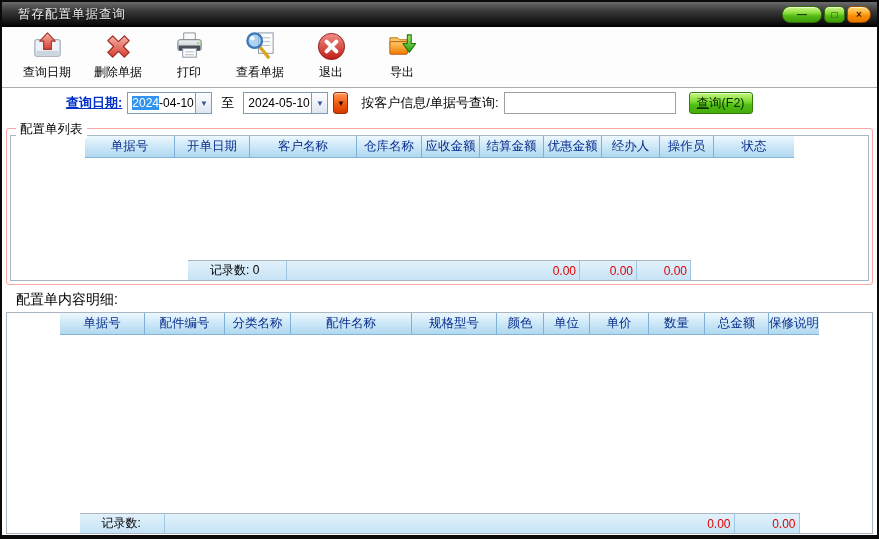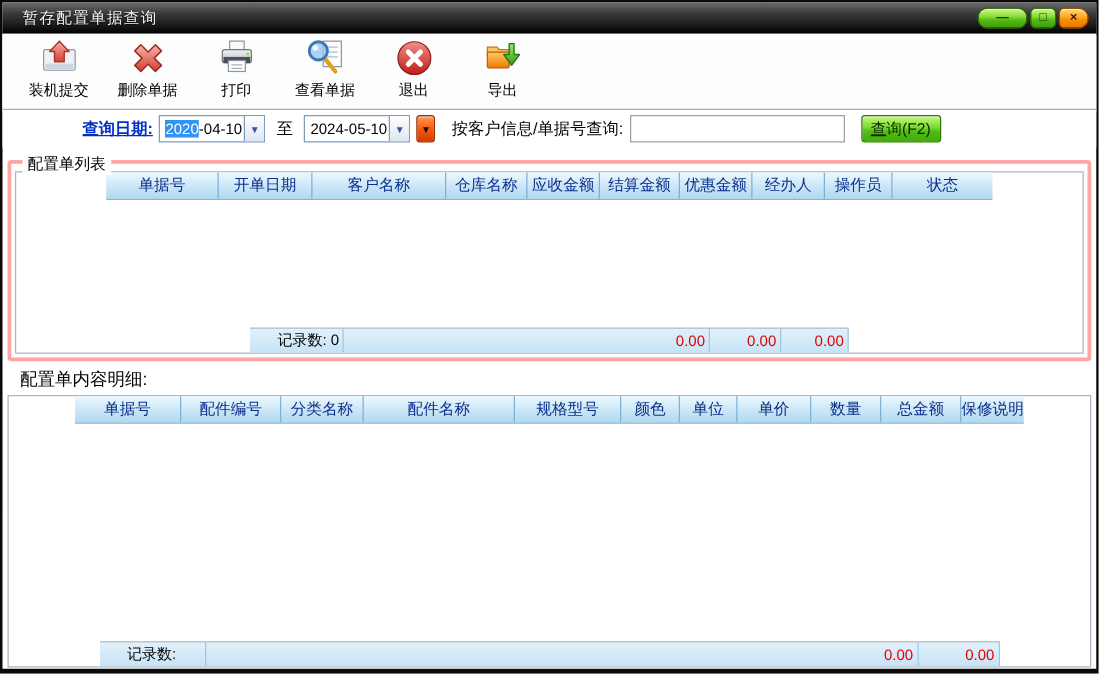--- a/index.html
+++ b/index.html
@@ -87,21 +87,21 @@
     background:linear-gradient(180deg,#c8f780 0%,#7ad830 45%,#4fbe12 60%,#45ab0c 100%);
     font-size:12.5px; color:#0a2a00; white-space:nowrap;
     box-shadow:inset 0 1px 0 rgba(255,255,255,.6);
     font-family:"Liberation Sans","DejaVu Sans",sans-serif;
   }
   .query-btn .u{ text-decoration:underline; }
 
   
   .groupbox{
     margin:10px 4px 0 4px; position:relative;
-    border:3px solid #fca5a5; border-radius:3px;
+    border:1px solid #fca5a5; border-radius:3px;
     padding:6px 3px 3px 3px;
   }
   .groupbox-legend{
     position:absolute; top:-8px; left:9px; background:#fff; padding:0 4px;
     font-size:12.5px; color:#000;
   }
   .grid{ border:1px solid #aab7c2; display:flex; flex-direction:column;align-items:center; }
   .grid-header{
     height:22px; flex:0 0 22px; display:flex;
     background:linear-gradient(180deg,#eef8fe 0%,#cfe9f8 45%,#b0d8ef 100%);
@@ -187,21 +187,21 @@
   </div>
 
   <div class="toolbar">
 
     <div class="tool-item">
       <svg viewBox="0 0 34 34">
         <rect x="4" y="10" width="26" height="17" rx="1.5" fill="#eef2f6" stroke="#8a97a5"></rect>
         <rect x="5.5" y="21.5" width="23" height="4.5" fill="#ccd6e0"></rect>
         <path d="M17 3 L25 11.5 H21 V20 H13 V11.5 H9 Z" fill="url(#gRed)" stroke="#a8362a" stroke-width="1.2" stroke-linejoin="round"></path>
       </svg>
-      <span class="tool-label">装机提交</span>
+      <span class="tool-label">查询日期</span>
     </div>
 
     <div class="tool-item">
       <svg viewBox="0 0 34 34">
         <path d="M6 11 L11 6 L17 12 L23 6 L28 11 L22 17 L28 23 L23 28 L17 22 L11 28 L6 23 L12 17 Z" fill="url(#gRed)" stroke="#9c2f23" stroke-width="1.3" stroke-linejoin="round"></path>
       </svg>
       <span class="tool-label">删除单据</span>
     </div>
 
     <div class="tool-item">
@@ -247,21 +247,21 @@
       <span class="tool-label">导出</span>
     </div>
 
   </div>
 
   <div class="query-row">
     <span class="lbl-blue">查询日期:</span>
 
     <div class="date-combo">
       <span class="date-text">
-          <span class="sel">2020</span>
+          <span class="sel">2024</span>
           <span>-04-10</span>
         </span>
       <span class="combo-btn">▼</span>
     </div>
 
     <span class="lbl-black to-label">至</span>
 
     <div class="date-combo" style="margin-left:0">
       <span class="date-text">2024-05-10</span>
       <span class="combo-btn">▼</span>
@@ -288,21 +288,21 @@
         <div class="hcell t1-c3">仓库名称</div>
         <div class="hcell t1-c4">应收金额</div>
         <div class="hcell t1-c5">结算金额</div>
         <div class="hcell t1-c6">优惠金额</div>
         <div class="hcell t1-c7">经办人</div>
         <div class="hcell t1-c8">操作员</div>
         <div class="hcell t1-c9">状态</div>
       </div>
       <div class="grid-body" style="height:102px"></div>
       <div class="grid-footer">
-        <div class="fcell flabel" style="width:75px">记录数: 0</div>
+        <div class="fcell flabel" style="width:99px">记录数: 0</div>
         <div class="fcell fnum" style="width:293px">0.00</div>
         <div class="fcell fnum" style="width:57px">0.00</div>
         <div class="fcell fnum" style="width:54px">0.00</div>
         <div class="fcell frest"></div>
       </div>
     </div>
   </div>
 
   <div class="section-label">配置单内容明细:</div>
 

